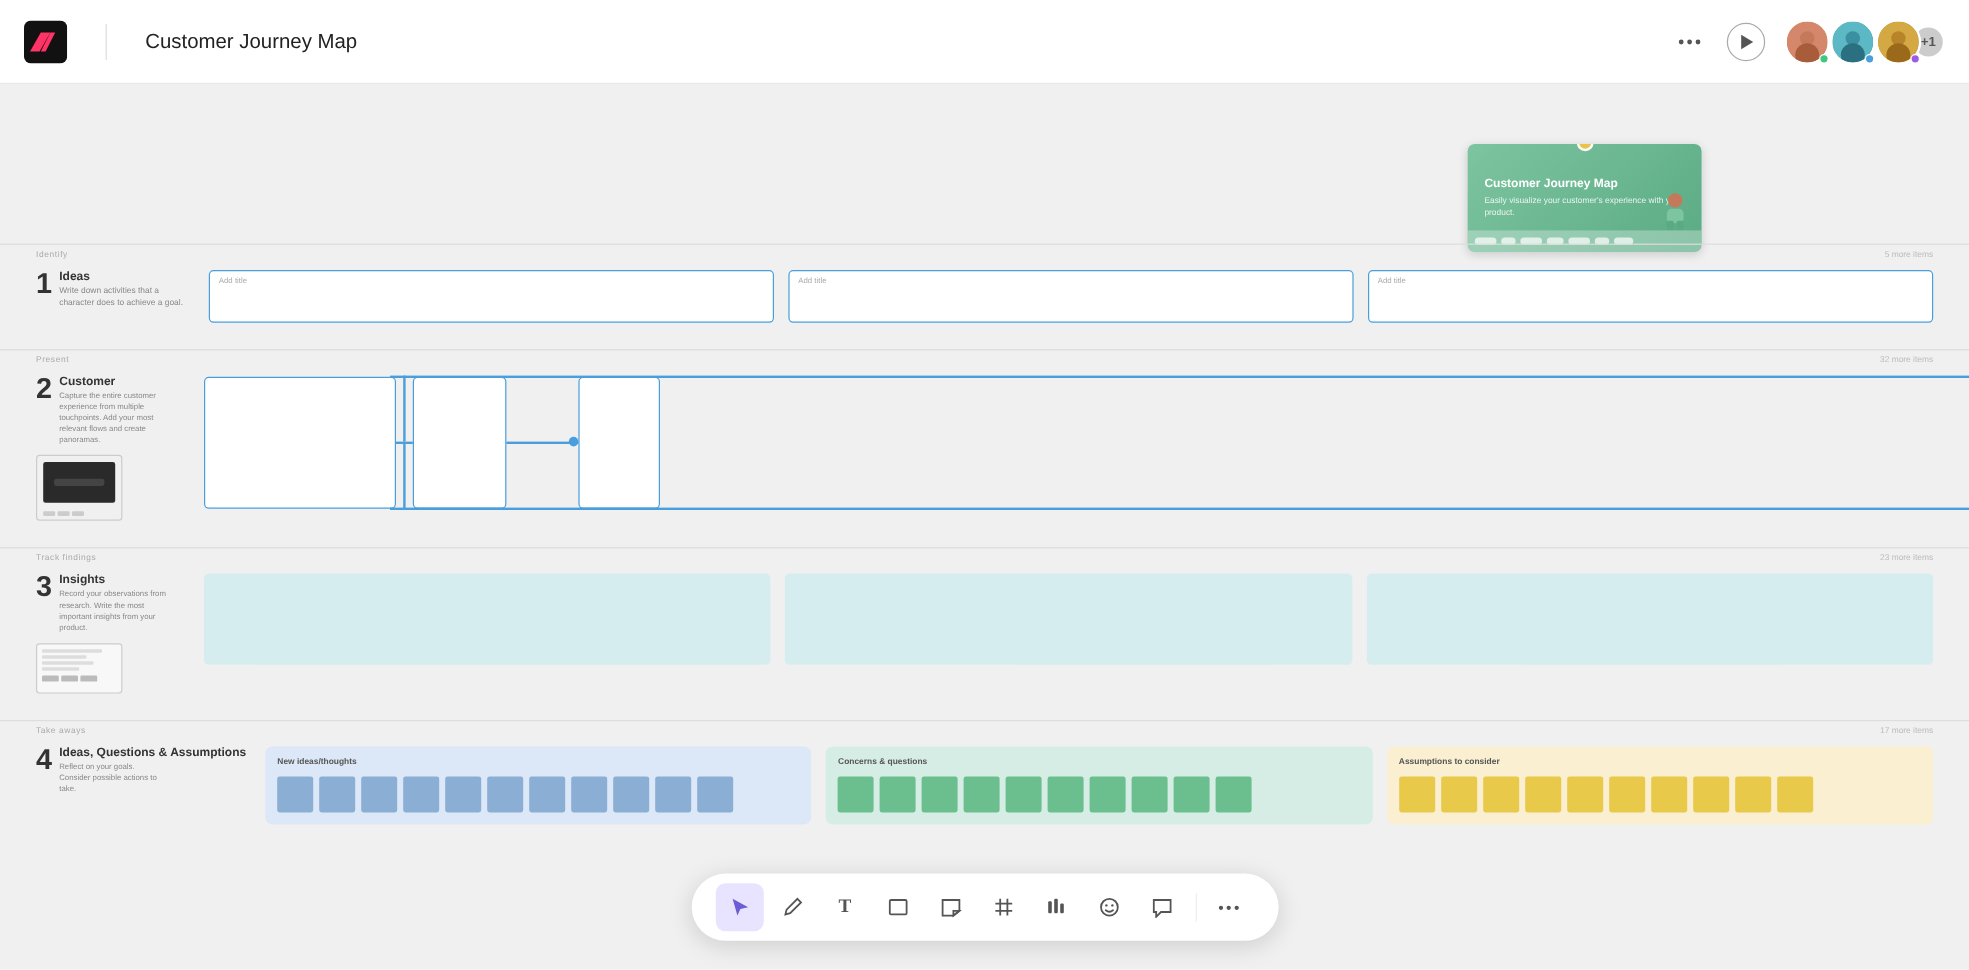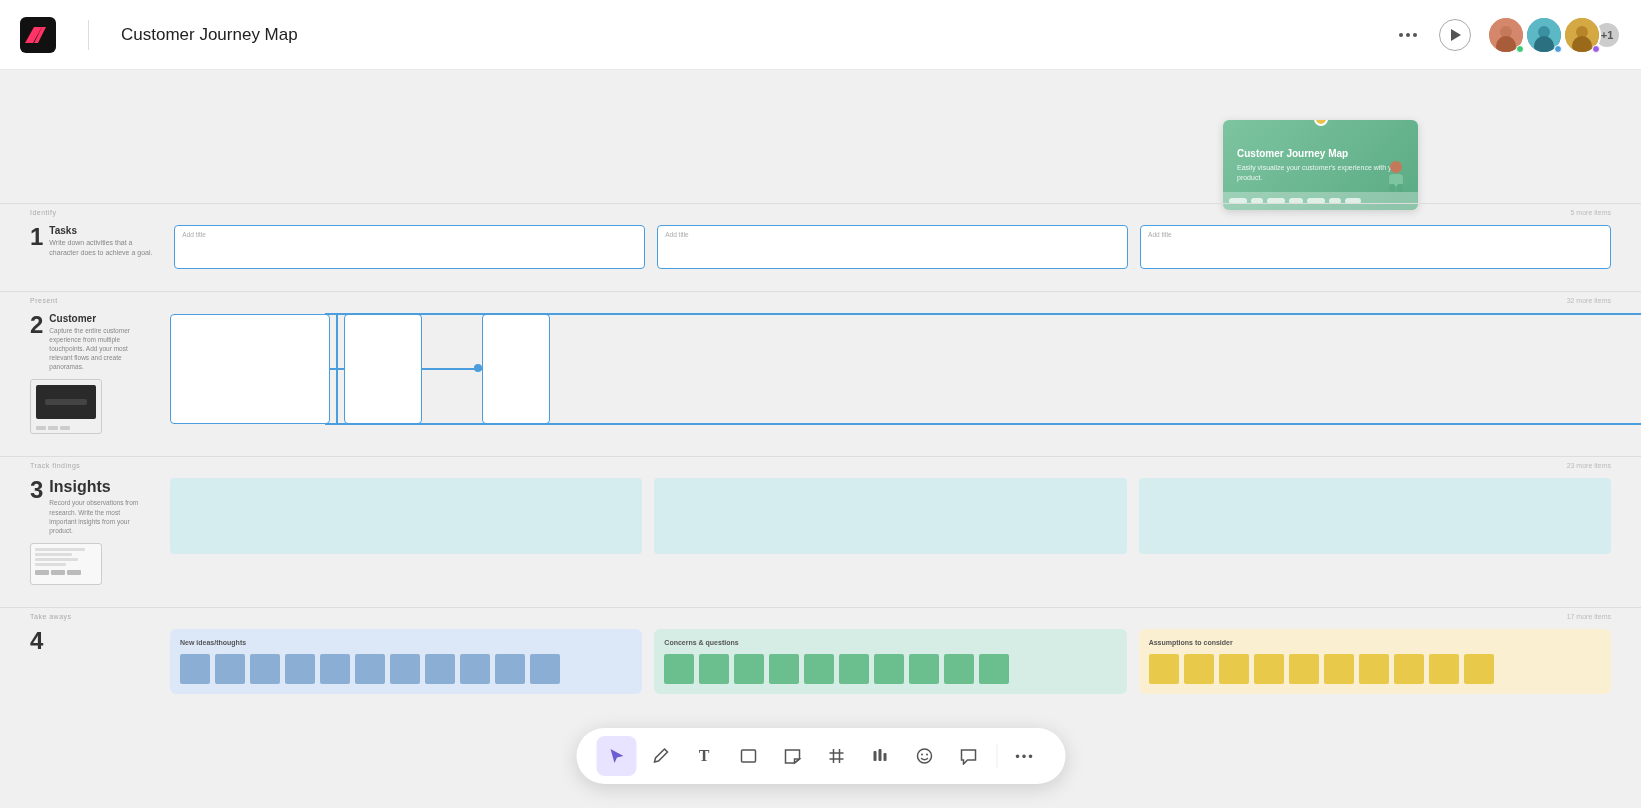--- a/index.html
+++ b/index.html
@@ -336,21 +336,21 @@
 
     <div style="position:relative; margin-bottom: 12px;">
       <div style="display:flex; align-items:center; padding: 5px 30px; border-top: 1px solid #ddd;">
         <span style="font-size:7px; color:#aaa; letter-spacing:0.5px;">Identify</span>
         <span style="margin-left:auto; font-size:7px; color:#bbb;">5 more items</span>
       </div>
       <div style="display:flex; align-items:flex-start; padding: 4px 0 10px 0;">
         <div style="padding-left:30px; padding-right:20px; min-width:170px; display:flex; gap:6px; align-items:flex-start;">
           <span style="font-size:24px; font-weight:700; color:#333; line-height:1;">1</span>
           <div>
-            <div style="font-size:10px; font-weight:600; color:#333;">Tasks</div>
+            <div style="font-size:10px; font-weight:600; color:#333;">Ideas</div>
             <div style="font-size:7px; color:#888; margin-top:2px; line-height:1.4; max-width:105px;">Write down activities that a character does to achieve a goal.</div>
           </div>
         </div>
         <div style="flex:1; display:flex; gap:12px; padding-right:30px; align-items:center;">
           <div style="flex:1; height:44px; border:1.5px solid #4a9edd; border-radius:4px; background:#fff; display:flex; align-items:flex-start; padding:5px 7px;">
             <span style="font-size:6.5px; color:#aaa;">Add title</span>
           </div>
           <div style="flex:1; height:44px; border:1.5px solid #4a9edd; border-radius:4px; background:#fff; display:flex; align-items:flex-start; padding:5px 7px;">
             <span style="font-size:6.5px; color:#aaa;">Add title</span>
           </div>
@@ -413,21 +413,21 @@
     <div style="margin-bottom: 12px;">
       <div style="display:flex; align-items:center; padding: 5px 30px; border-top: 1px solid #ddd;">
         <span style="font-size:7px; color:#aaa; letter-spacing:0.5px;">Track findings</span>
         <span style="margin-left:auto; font-size:7px; color:#bbb;">23 more items</span>
       </div>
       <div style="display:flex; align-items:flex-start; padding: 4px 0 10px 0;">
         <div style="padding-left:30px; padding-right:16px; min-width:170px;">
           <div style="display:flex; gap:6px; align-items:flex-start;">
             <span style="font-size:24px; font-weight:700; color:#333; line-height:1;">3</span>
             <div>
-              <div style="font-size:16px; font-weight:600; color:#333;">Insights</div>
+              <div style="font-size:10px; font-weight:600; color:#333;">Insights</div>
               <div style="font-size:6.5px; color:#888; margin-top:2px; line-height:1.4; max-width:90px;">Record your observations from research. Write the most important insights from your product.</div>
             </div>
           </div>
 
           <div style="margin-top:8px; width:72px; height:42px; border:1px solid #ccc; border-radius:3px; background:#f8f8f8; padding:4px; display:flex; flex-direction:column; gap:2px;">
             <div style="height:3px; background:#ddd; border-radius:1px; width:80%;"></div>
             <div style="height:3px; background:#ddd; border-radius:1px; width:60%;"></div>
             <div style="height:3px; background:#ddd; border-radius:1px; width:70%;"></div>
             <div style="height:3px; background:#ddd; border-radius:1px; width:50%;"></div>
             <div style="display:flex; gap:2px; margin-top:2px;">
@@ -447,20 +447,24 @@
 
     <div style="margin-bottom: 12px;">
       <div style="display:flex; align-items:center; padding: 5px 30px; border-top: 1px solid #ddd;">
         <span style="font-size:7px; color:#aaa; letter-spacing:0.5px;">Take aways</span>
         <span style="margin-left:auto; font-size:7px; color:#bbb;">17 more items</span>
       </div>
       <div style="display:flex; align-items:flex-start; padding: 4px 0 10px 0;">
         <div style="padding-left:30px; padding-right:16px; min-width:170px;">
           <div style="display:flex; gap:6px; align-items:flex-start;">
             <span style="font-size:24px; font-weight:700; color:#333; line-height:1;">4</span>
+            <div>
+              <div style="font-size:10px; font-weight:600; color:#333;">Ideas, Questions &amp; Assumptions</div>
+              <div style="font-size:6.5px; color:#888; margin-top:2px; line-height:1.4; max-width:90px;">Reflect on your goals. Consider possible actions to take.</div>
+            </div>
           </div>
         </div>
         <div style="flex:1; display:flex; gap:12px; padding-right:30px;">
 
           <div style="flex:1; background:#dce8f8; border-radius:6px; padding:10px;">
             <div style="font-size:7px; font-weight:600; color:#555; margin-bottom:8px;">New ideas/thoughts</div>
             <div style="display:flex; flex-wrap:wrap; gap:5px;">
               <div style="width:30px;height:30px;background:#8baed4;border-radius:2px;"></div>
               <div style="width:30px;height:30px;background:#8baed4;border-radius:2px;"></div>
               <div style="width:30px;height:30px;background:#8baed4;border-radius:2px;"></div>

